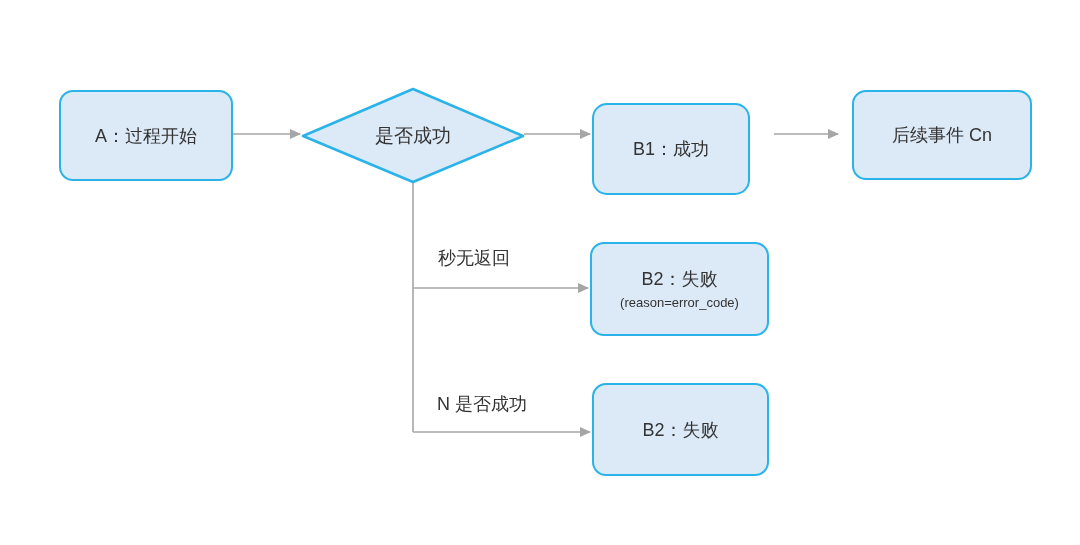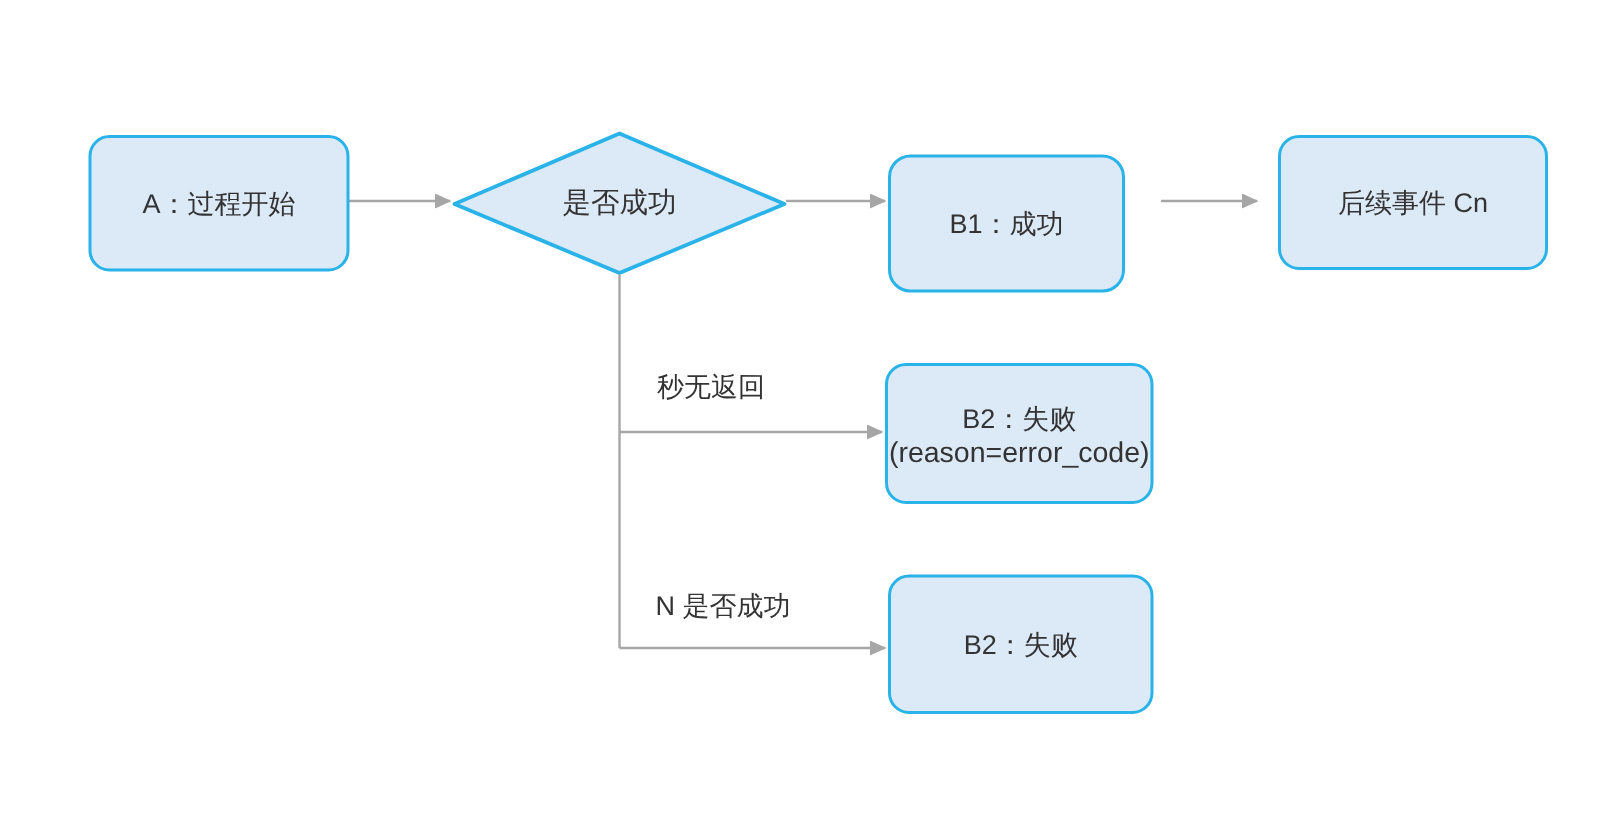--- a/index.html
+++ b/index.html
@@ -33,21 +33,21 @@
     justify-content: center;
     color: #333333;
     text-align: center;
   }
   .node .title {
     font-size: 18px;
     line-height: 26px;
     white-space: nowrap;
   }
   .node .subtitle {
-    font-size: 19px;
+    font-size: 13px;
     line-height: 21px;
     white-space: nowrap;
   }
   #node-start        { left: 59px;  top: 90px;  width: 174px; height: 91px; }
   #node-success      { left: 592px; top: 103px;  width: 158px; height: 92px; border-radius: 15px; }
   #node-followup     { left: 840px; top: 90px;  width: 180px; height: 90px; margin-left: 12px; }
   #node-fail-error   { left: 590px; top: 242px; width: 179px; height: 94px; }
   #node-fail-timeout { left: 592px; top: 383px; width: 177px; height: 93px; }
 
   #decision-label {

